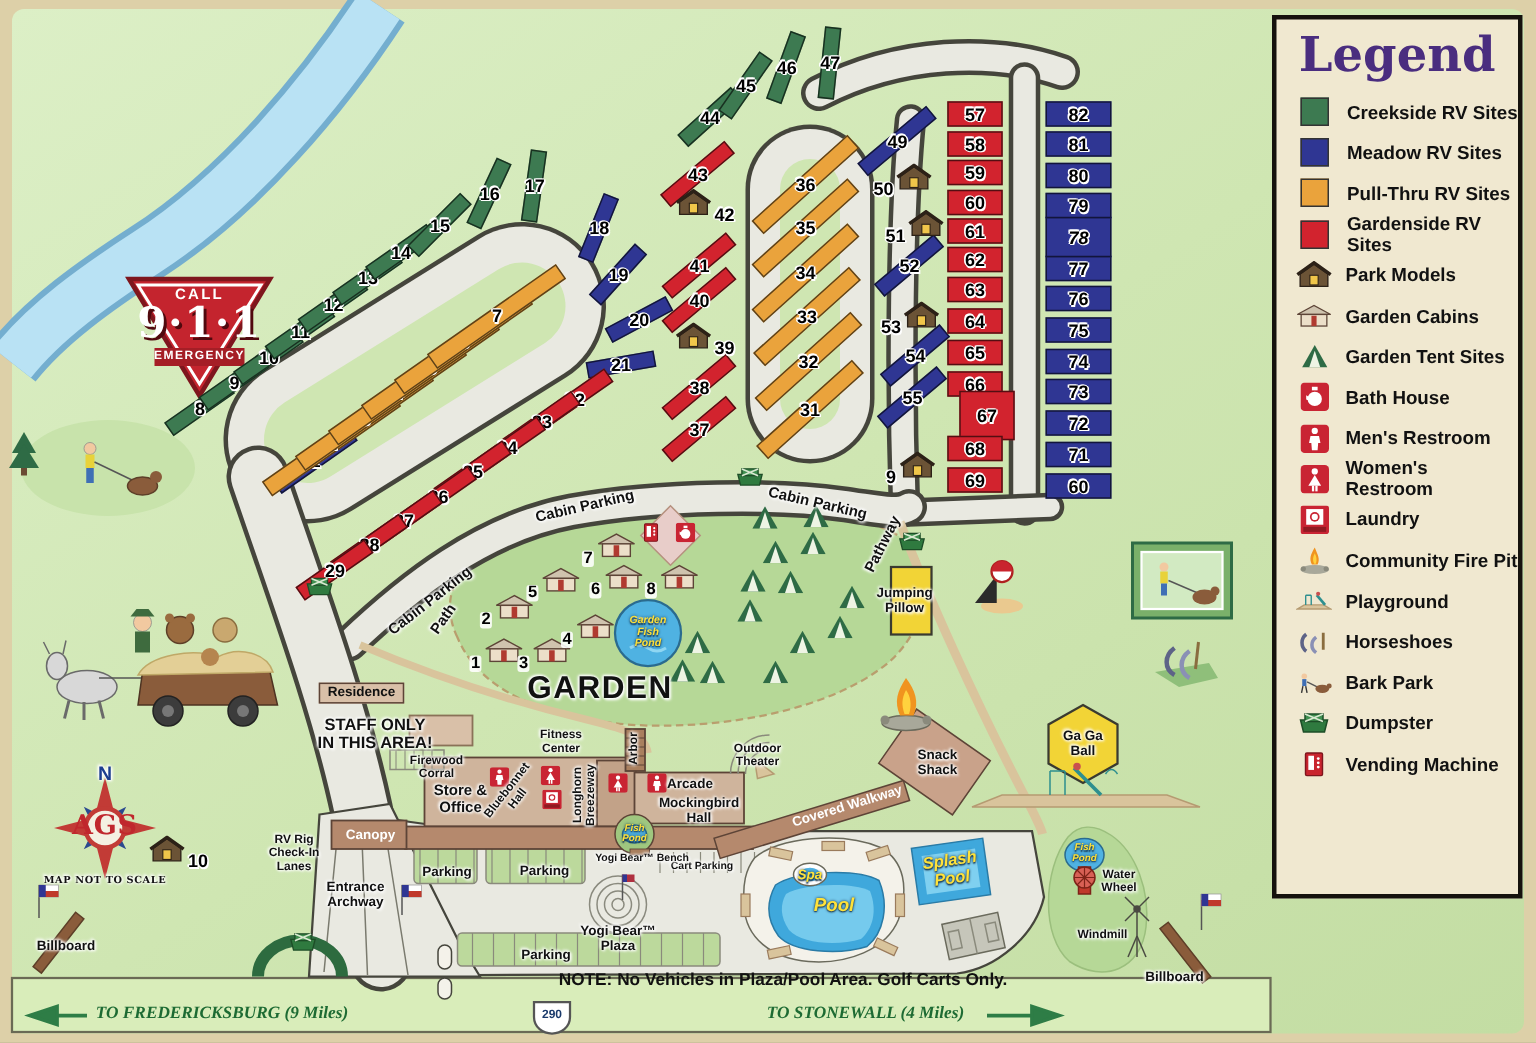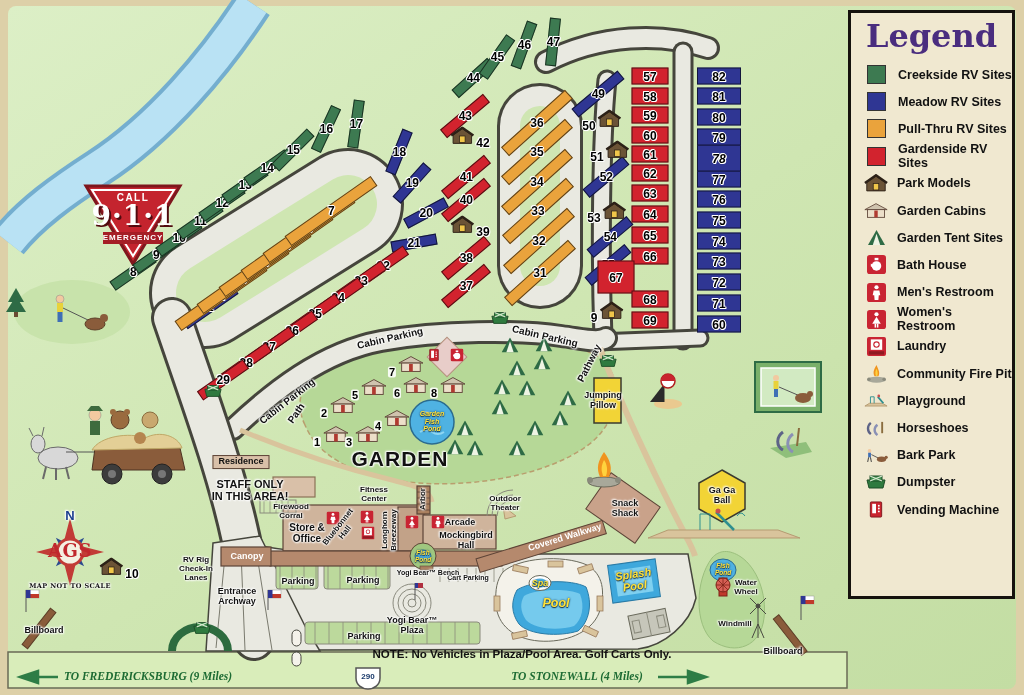--- a/index.html
+++ b/index.html
@@ -485,21 +485,21 @@
       </div>
       <div class="site gardenside" style="left: 650px; top: 214px; width: 37px; height: 17px; transform: translate(-50%, -50%) rotate(0deg);">
         <span class="num" style="transform: translate(-50%, -50%) rotate(0deg);">64</span>
       </div>
       <div class="site gardenside" style="left: 650px; top: 235px; width: 37px; height: 17px; transform: translate(-50%, -50%) rotate(0deg);">
         <span class="num" style="transform: translate(-50%, -50%) rotate(0deg);">65</span>
       </div>
       <div class="site gardenside" style="left: 650px; top: 256px; width: 37px; height: 17px; transform: translate(-50%, -50%) rotate(0deg);">
         <span class="num" style="transform: translate(-50%, -50%) rotate(0deg);">66</span>
       </div>
-      <div class="site gardenside" style="left: 616px; top: 277px; width: 37px; height: 33px; transform: translate(-50%, -50%) rotate(0deg);">
+      <div class="site gardenside" style="left: 658px; top: 277px; width: 37px; height: 33px; transform: translate(-50%, -50%) rotate(0deg);">
         <span class="num" style="transform: translate(-50%, -50%) rotate(0deg);">67</span>
       </div>
       <div class="site gardenside" style="left: 650px; top: 299px; width: 37px; height: 17px; transform: translate(-50%, -50%) rotate(0deg);">
         <span class="num" style="transform: translate(-50%, -50%) rotate(0deg);">68</span>
       </div>
       <div class="site gardenside" style="left: 650px; top: 320px; width: 37px; height: 17px; transform: translate(-50%, -50%) rotate(0deg);">
         <span class="num" style="transform: translate(-50%, -50%) rotate(0deg);">69</span>
       </div>
       <div class="site pullthru" style="left: 221px; top: 296px; width: 105px; height: 12px; transform: translate(-50%, -50%) rotate(-35deg);">
         <span class="num" style="transform: translate(-50%, -50%) rotate(35deg);">2</span>

